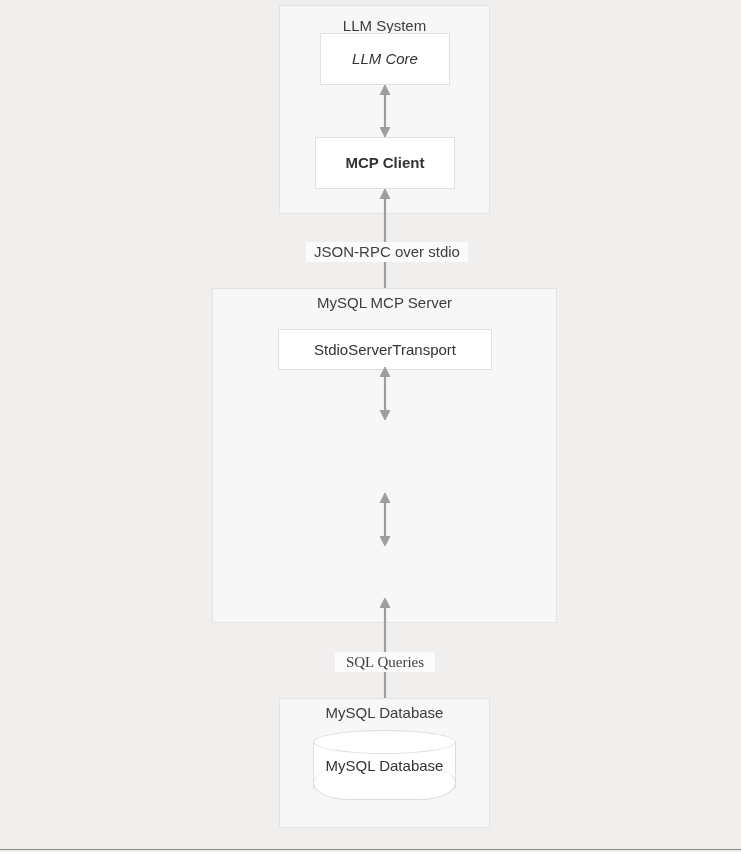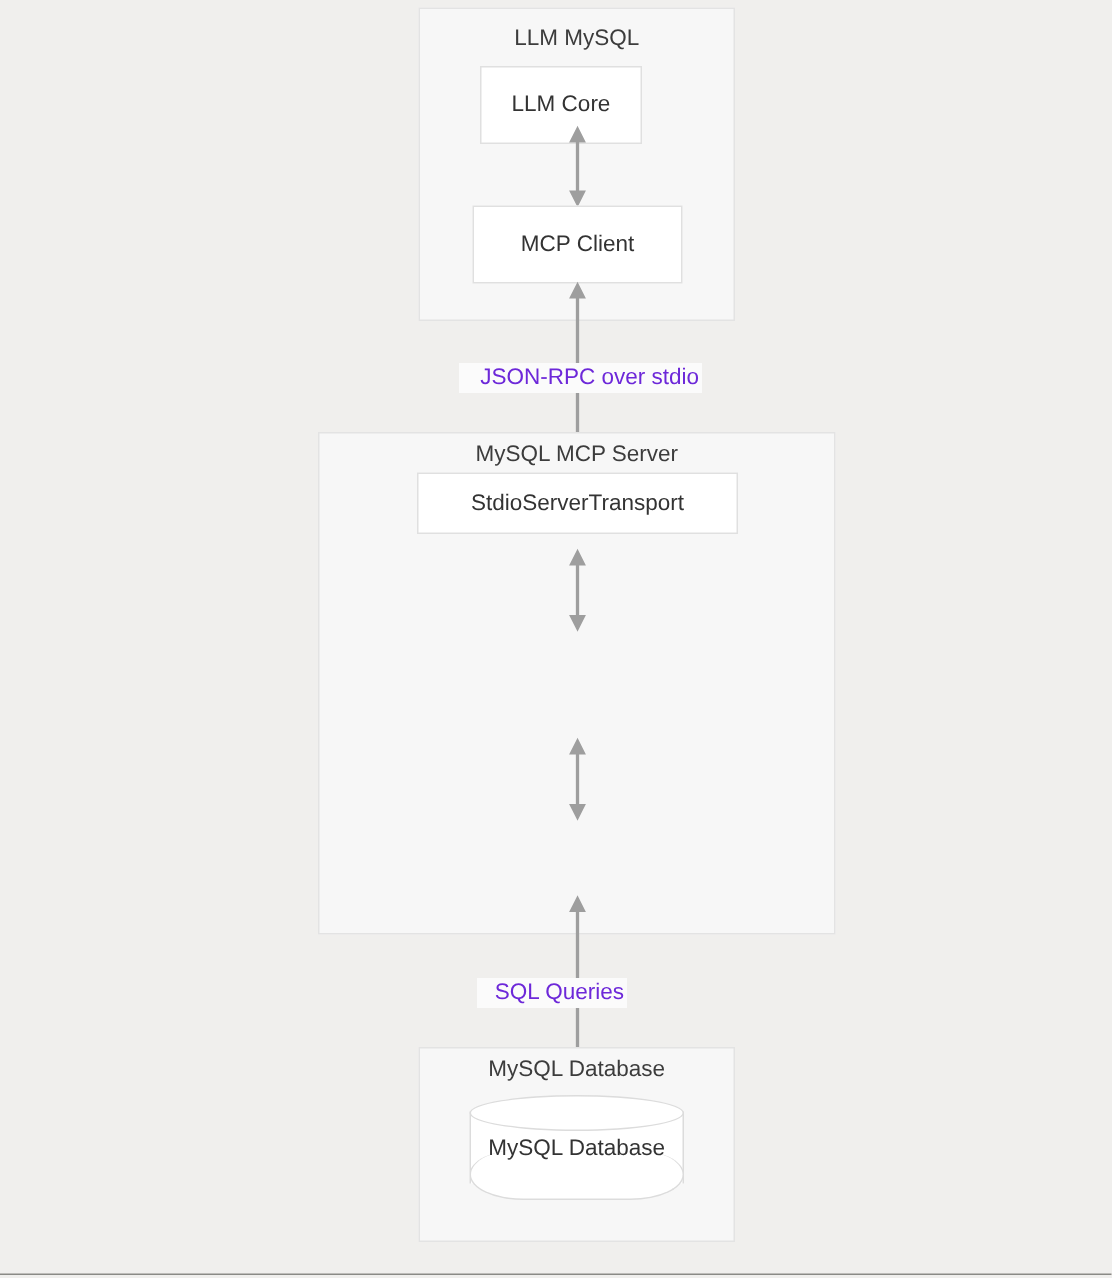--- a/index.html
+++ b/index.html
@@ -127,63 +127,63 @@
   .edge line, .edge path, .edge polygon {
     stroke: #9e9e9e;
     fill: #9e9e9e;
   }
 
   
   .edge-label {
     position: absolute;
     background: #fbfbfb;
     font-size: 15px;
-    color: #6d28d9;
+    color: #404040;
     white-space: nowrap;
     padding: 1px 2px;
-    text-align: right;
+    text-align: center;
     line-height: 18px;
   }
 </style>
 </head>
 <body>
 
 <div id="stage">
 
   <div class="group" style="left:279px; top:5px; width:211px; height:209px;">
-    <div class="group-title" style="top:11px;">LLM MySQL</div>
-  </div>
-
-  <div class="node" style="left:320px; top:44px; width:108px; height:52px;">
+    <div class="group-title" style="top:11px;">LLM System</div>
+  </div>
+
+  <div class="node" style="left:320px; top:33px; width:130px; height:52px;font-style:italic;">
     <span class="node-label">LLM Core</span>
   </div>
 
   <svg class="edge" style="left:377px; top:85px; width:16px; height:52px;" viewBox="0 0 16 52">
     <line x1="8" y1="9" x2="8" y2="43" stroke-width="2.2"></line>
     <polygon points="8,0 3.2,9.5 12.8,9.5"></polygon>
     <polygon points="8,52 3.2,42.5 12.8,42.5"></polygon>
   </svg>
 
-  <div class="node" style="left:315px; top:137px; width:140px; height:52px;">
+  <div class="node" style="left:315px; top:137px; width:140px; height:52px;font-weight:bold;">
     <span class="node-label">MCP Client</span>
   </div>
 
   <svg class="edge" style="left:377px; top:189px; width:16px; height:126px;" viewBox="0 0 16 126">
     <line x1="8" y1="9" x2="8" y2="117" stroke-width="2.2"></line>
     <polygon points="8,0 3.2,9.5 12.8,9.5"></polygon>
     <polygon points="8,126 3.2,116.5 12.8,116.5"></polygon>
   </svg>
 
   <div class="edge-label" style="left:306px; top:242px; width:158px;">JSON-RPC over stdio</div>
 
   <div class="group" style="left:212px; top:288px; width:345px; height:335px;">
     <div class="group-title" style="top:5px;">MySQL MCP Server</div>
   </div>
 
-  <div class="node" style="left:278px; top:315px; width:214px; height:41px;">
+  <div class="node" style="left:278px; top:329px; width:214px; height:41px;">
     <span class="node-label">StdioServerTransport</span>
   </div>
 
   <svg class="edge" style="left:377px; top:367px; width:16px; height:53px;" viewBox="0 0 16 53">
     <line x1="8" y1="9" x2="8" y2="44" stroke-width="2.2"></line>
     <polygon points="8,0 3.2,9.5 12.8,9.5"></polygon>
     <polygon points="8,53 3.2,43.5 12.8,43.5"></polygon>
   </svg>
 
 
@@ -193,21 +193,21 @@
     <polygon points="8,53 3.2,43.5 12.8,43.5"></polygon>
   </svg>
 
 
   <svg class="edge" style="left:377px; top:598px; width:16px; height:134px;" viewBox="0 0 16 134">
     <line x1="8" y1="9" x2="8" y2="125" stroke-width="2.2"></line>
     <polygon points="8,0 3.2,9.5 12.8,9.5"></polygon>
     <polygon points="8,134 3.2,124.5 12.8,124.5"></polygon>
   </svg>
 
-  <div class="edge-label" style="left:318px; top:652px; width:96px;">SQL Queries</div>
+  <div class="edge-label" style="left:335px; top:652px; width:96px;font-family:Liberation Serif, serif;">SQL Queries</div>
 
   <div class="group" style="left:279px; top:698px; width:211px; height:130px;">
     <div class="group-title" style="top:5px;">MySQL Database</div>
   </div>
 
   <div class="cylinder" style="left:313px; top:730px; width:143px; height:70px;">
     <div class="cyl-body"></div>
     <div class="cyl-bottom"></div>
     <div class="cyl-top"></div>
     <div class="cyl-text">MySQL Database</div>

